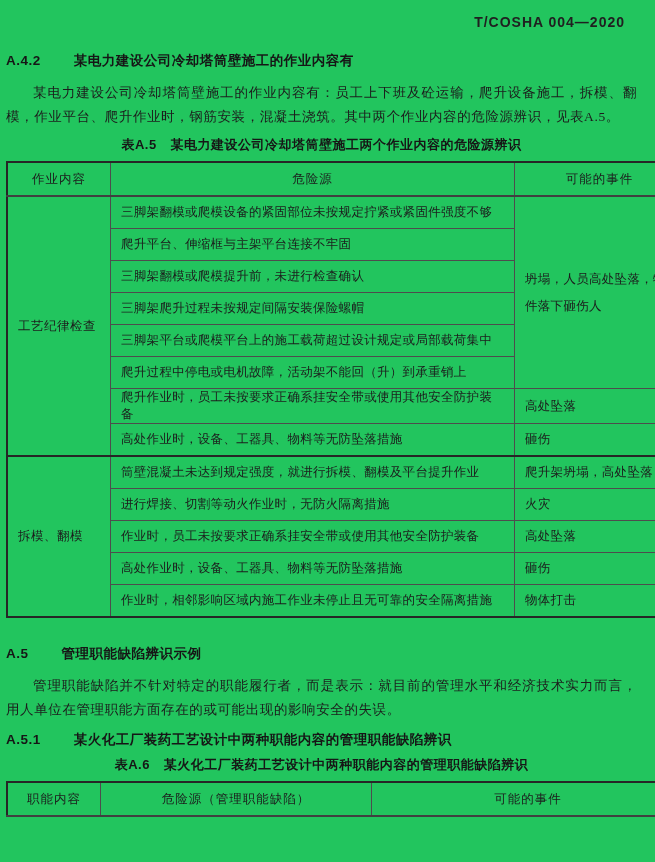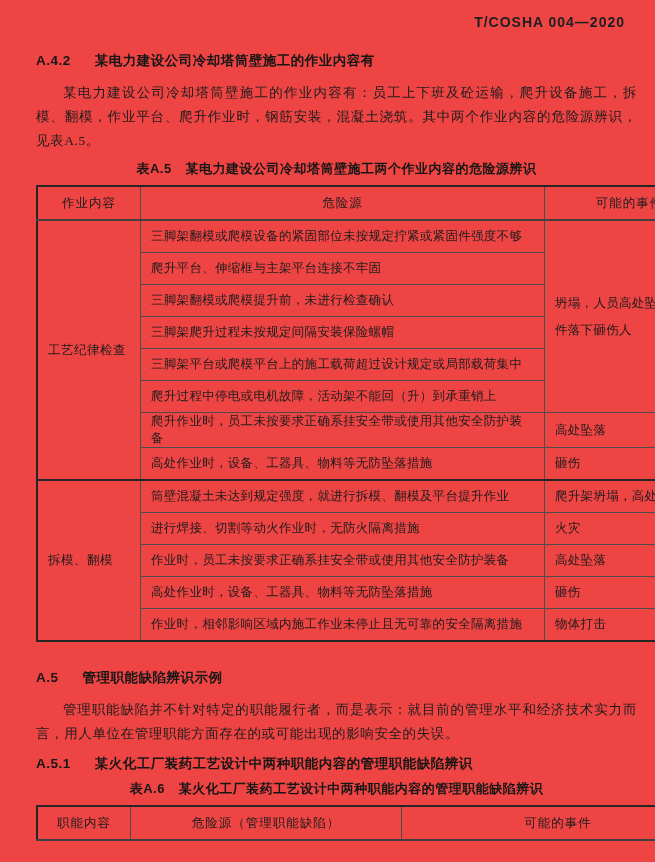--- a/index.html
+++ b/index.html
@@ -1,38 +1,38 @@
 <!DOCTYPE html>
 <html><head>
 <meta charset="utf-8">
 <style>
   html, body { margin: 0; padding: 0; background: #e8e8e8; }
   .page {
     position: relative;
     width: 655px;
     height: 862px;
     margin: 0 auto;
-    background: #ef4444;
+    background: #22c55e;
     box-sizing: border-box;
-    padding: 14px 18px 0 36px;
+    padding: 14px 18px 0 6px;
     overflow: hidden;
     color: #1e1e1e;
     font-family: "Liberation Serif", serif;
   }
   .doc-ref {
     text-align: right;
     font-family: "Liberation Sans", sans-serif;
     font-size: 14px;
     font-weight: 600;
     letter-spacing: 1px;
     color: #202020;
     padding-right: 12px;
     line-height: 16px;
   }
-  .h-num { display: inline-block; margin-right: 24px; }
+  .h-num { display: inline-block; margin-right: 33px; }
   .heading {
     font-family: "Liberation Sans", sans-serif;
     font-weight: bold;
     font-size: 13.5px;
     letter-spacing: 0.5px;
     line-height: 18px;
     color: #161616;
   }
   .heading.a42 { margin-top: 22px; }
   .heading.a5  { margin-top: 27px; }

